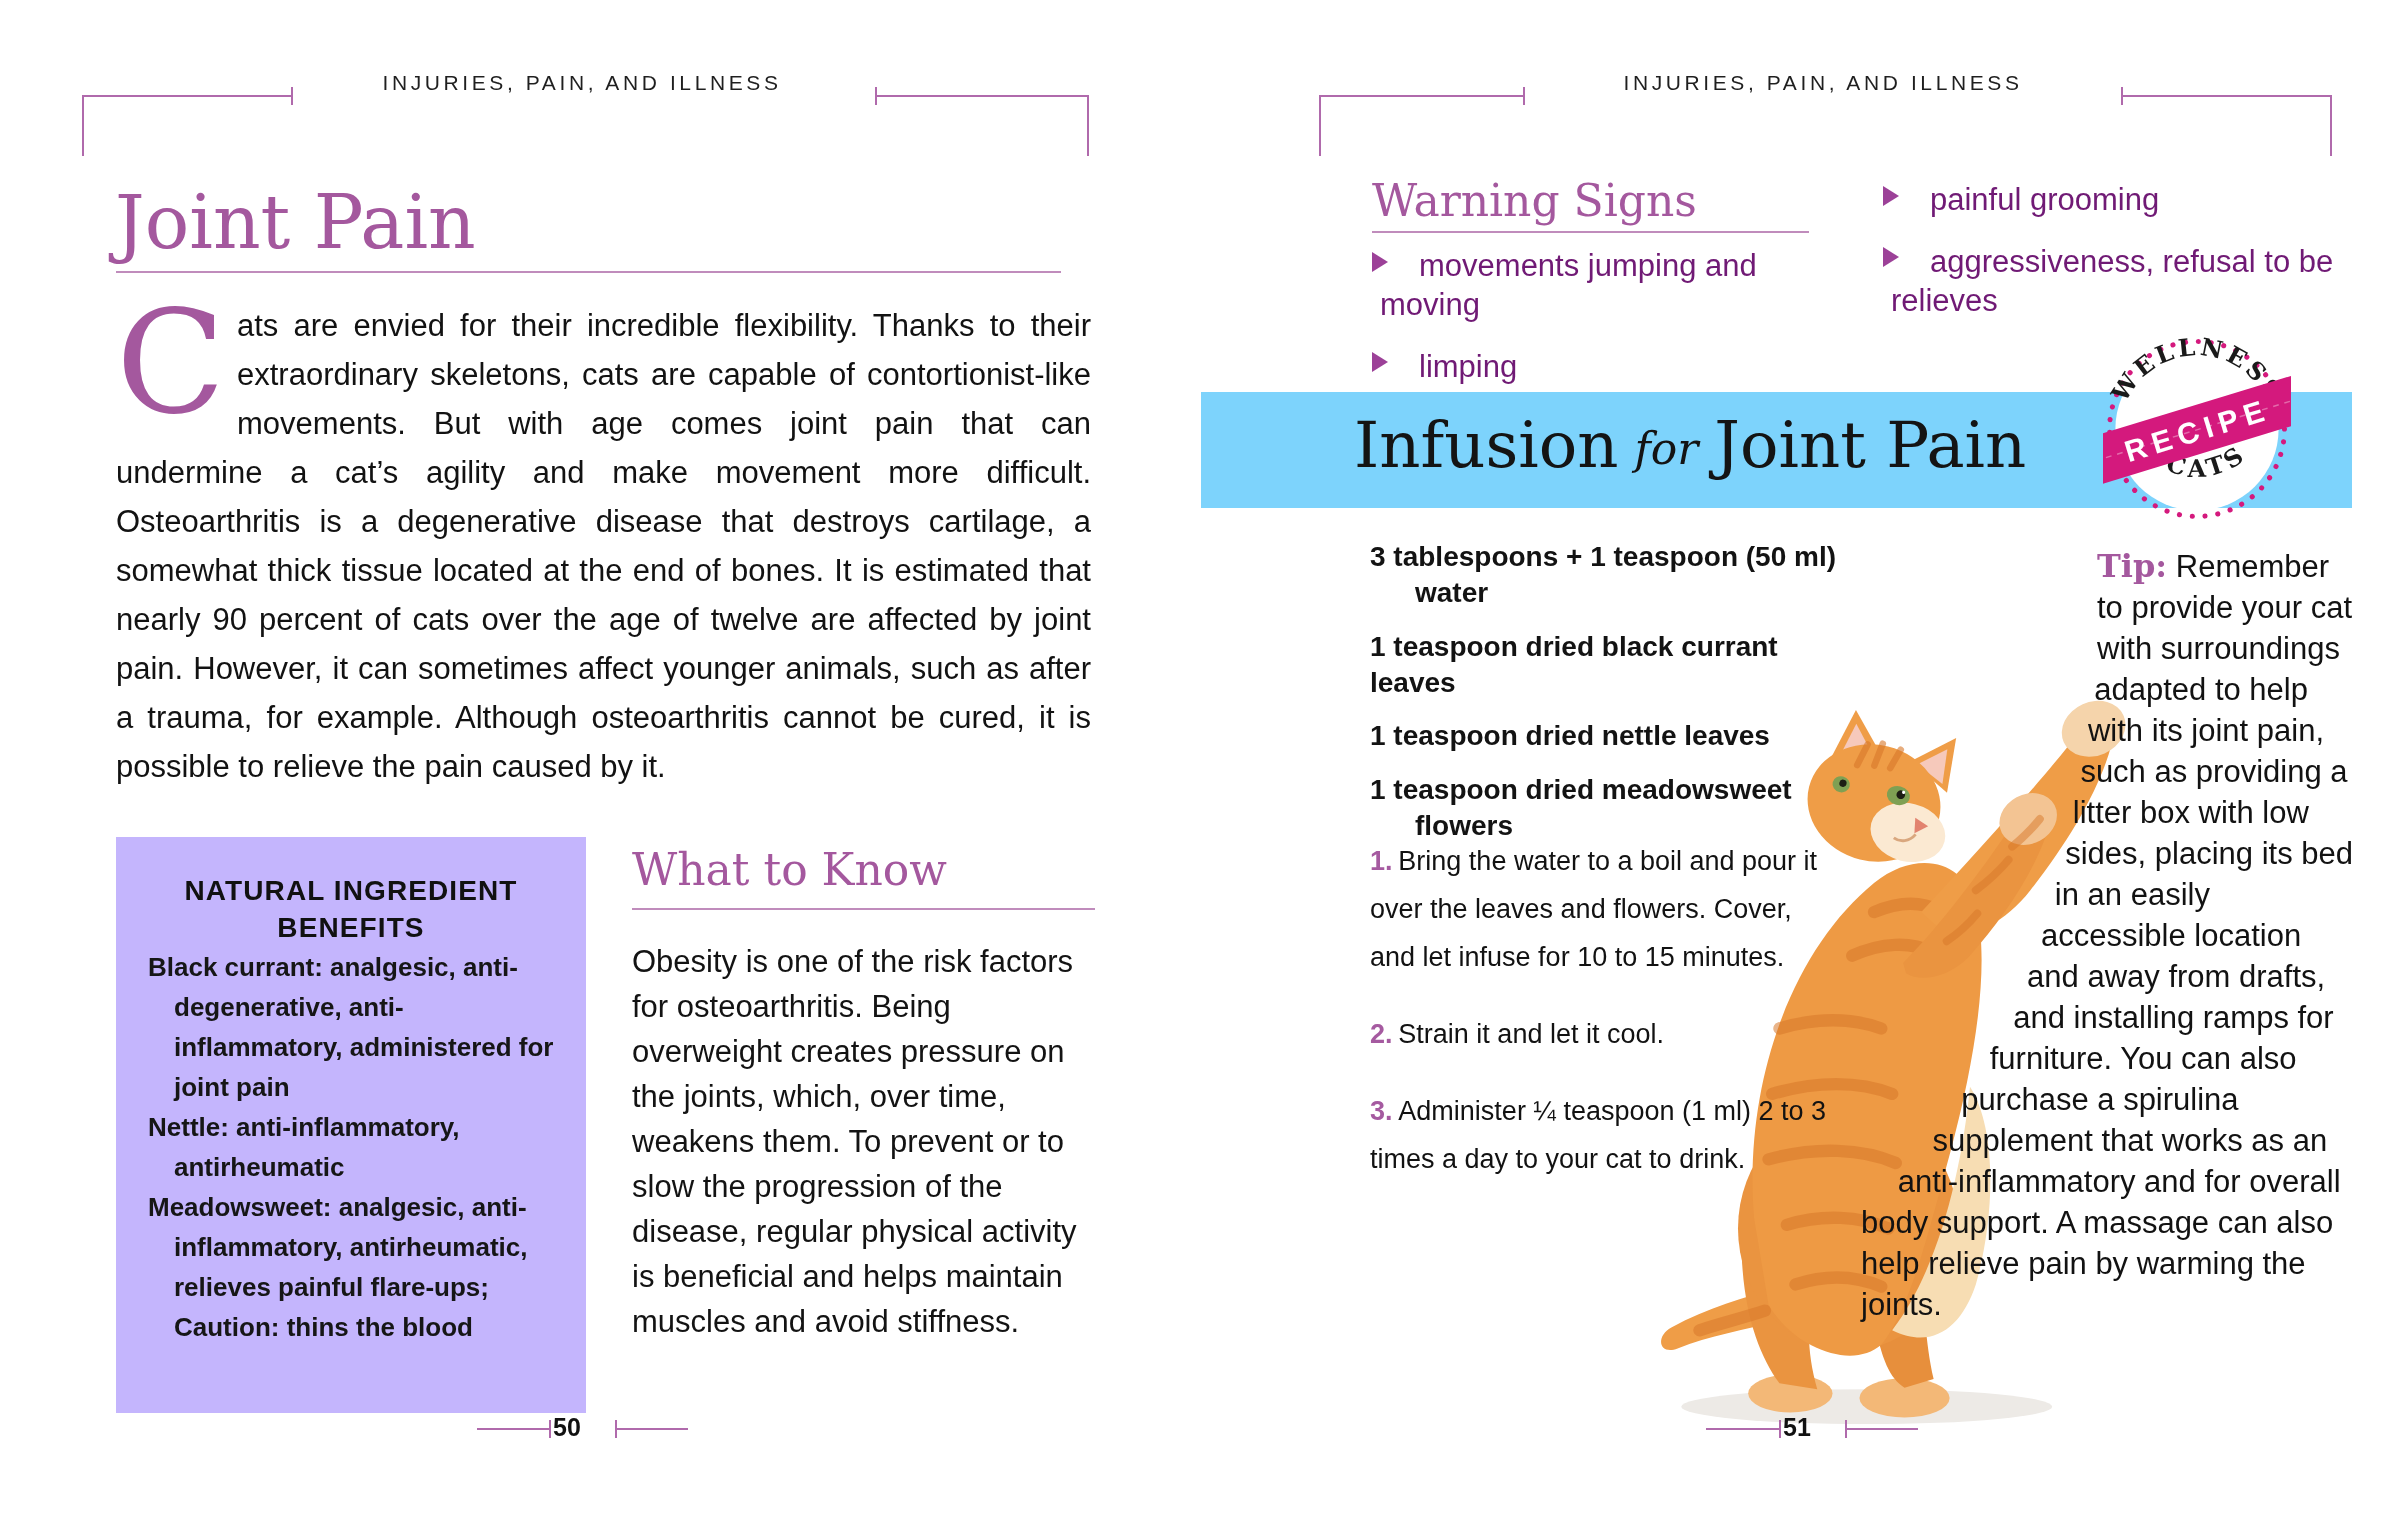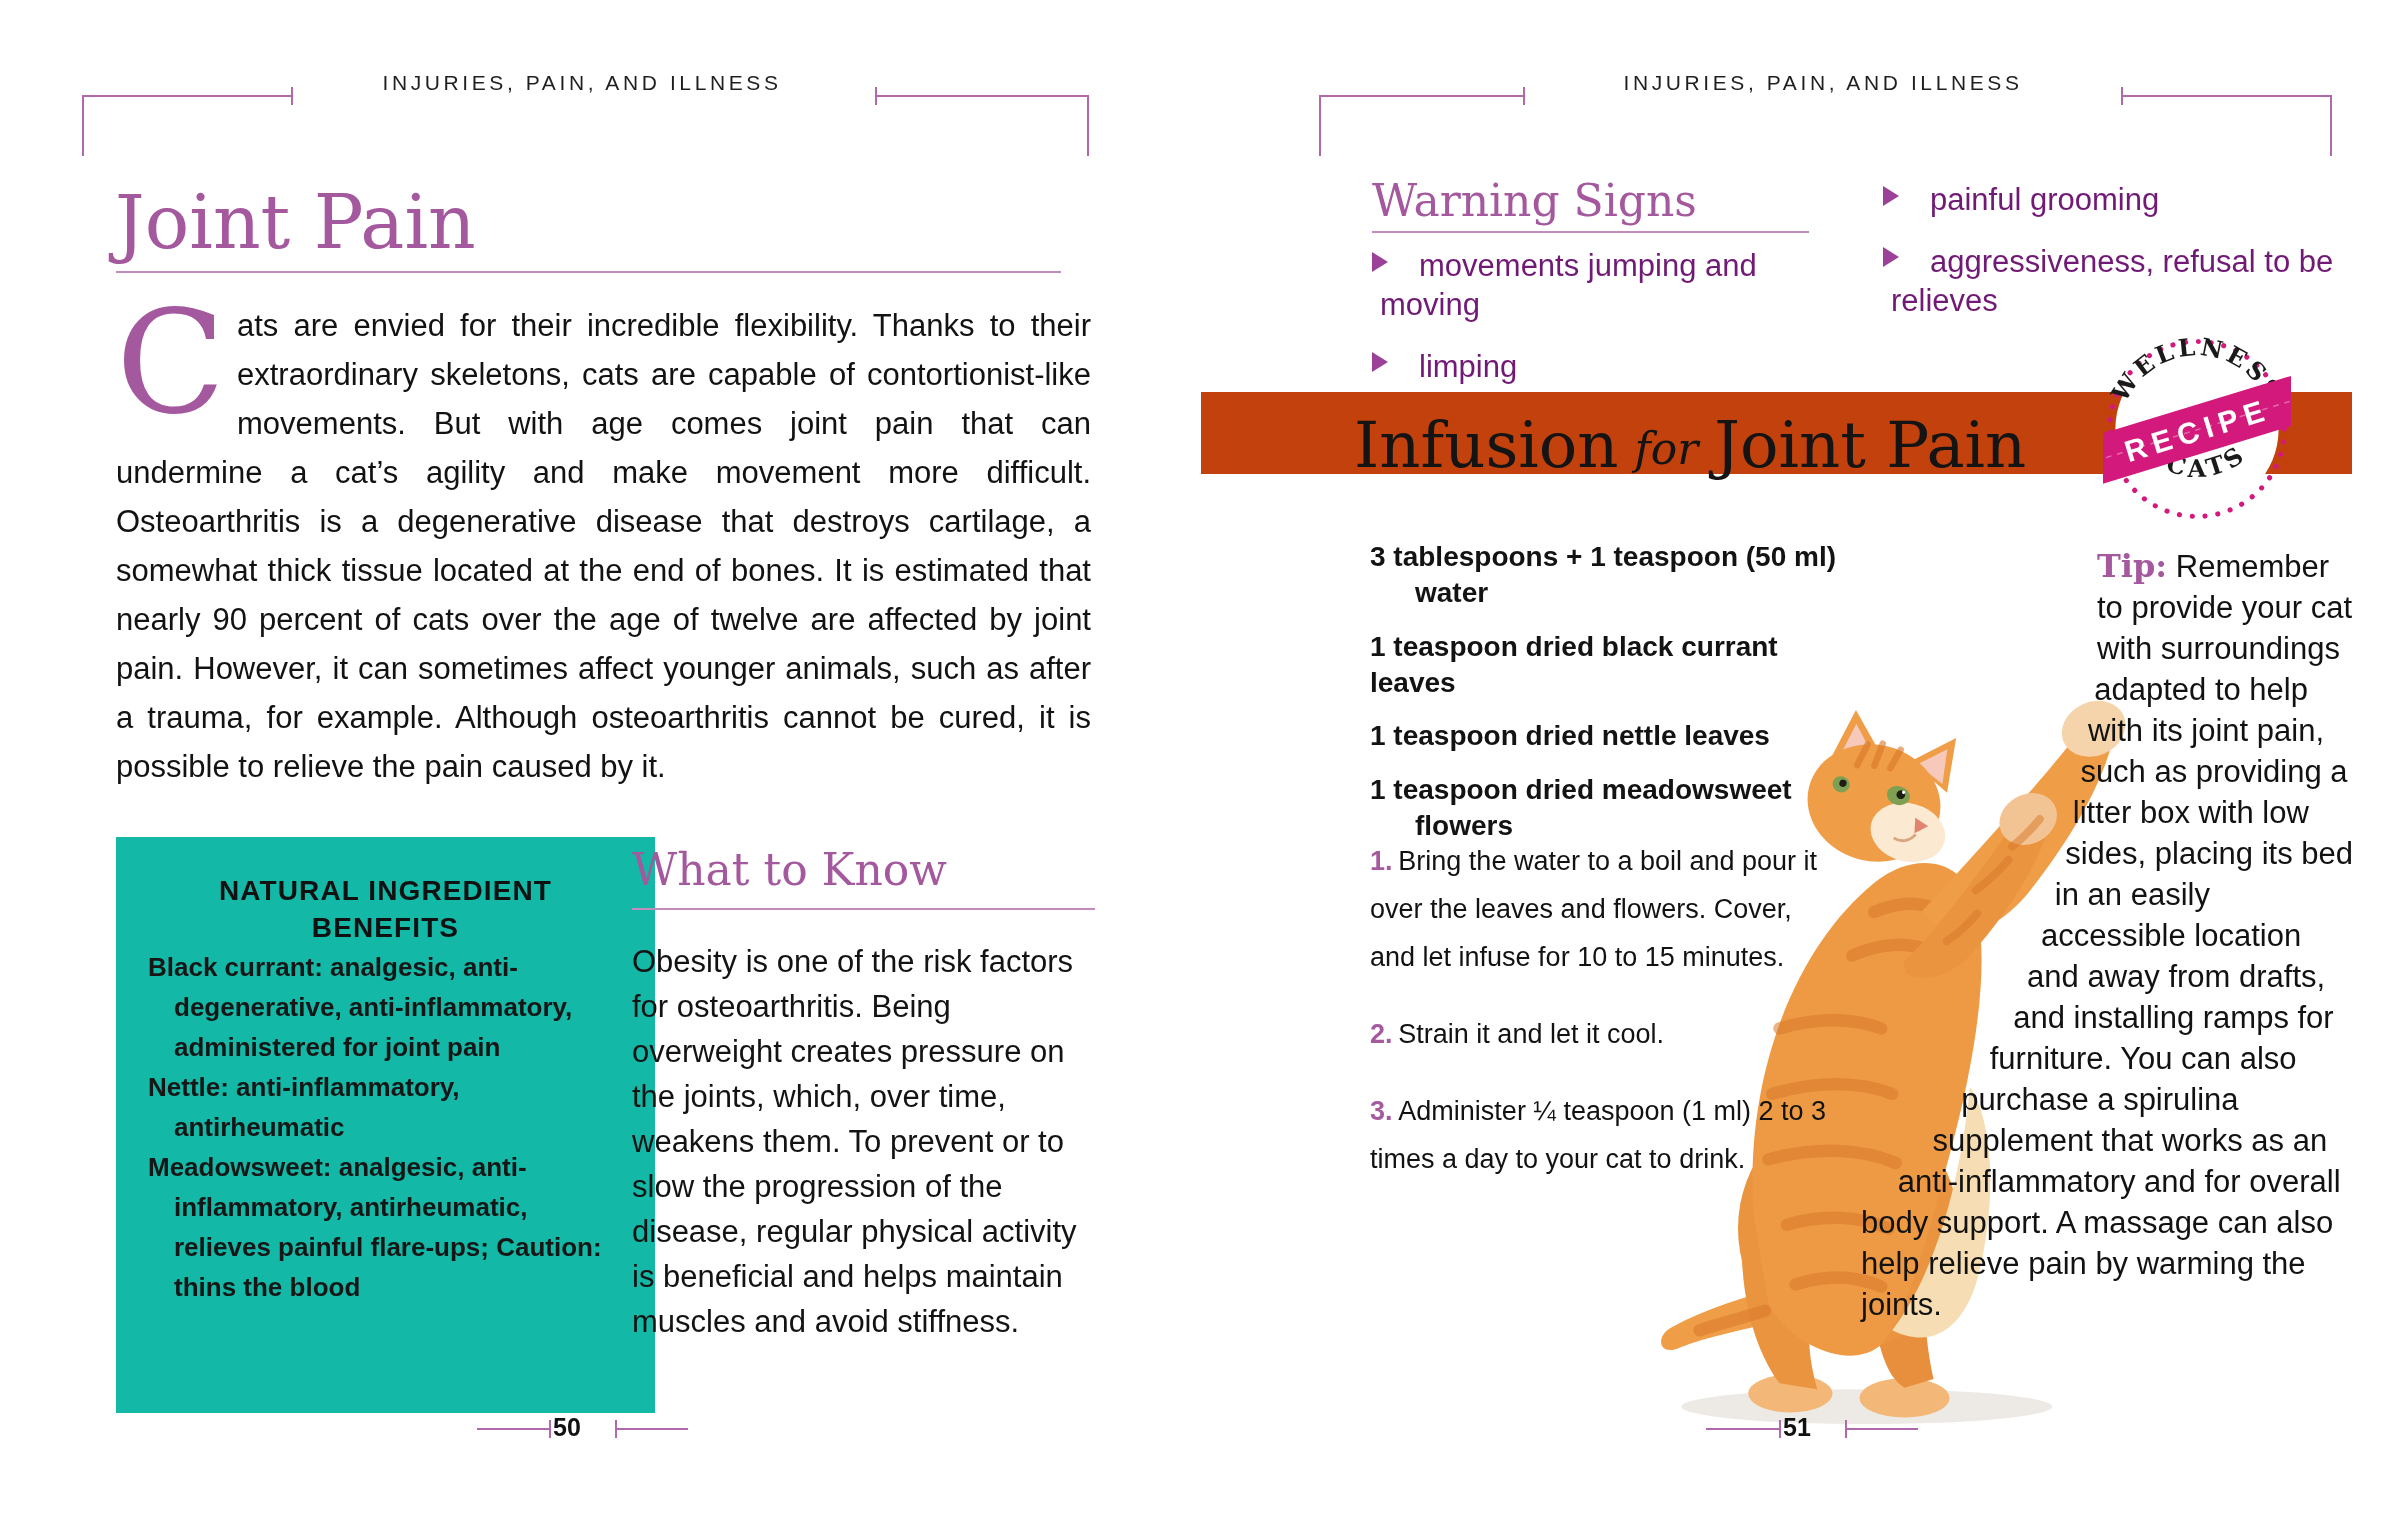--- a/index.html
+++ b/index.html
@@ -14,40 +14,40 @@
   .runhead{position:absolute;top:71px;width:728px;text-align:center;
            font-size:21px;letter-spacing:3.6px;color:#1f1f1f;font-weight:400;}
   
   .chapter-title{position:absolute;left:115px;top:179px;font-family:"DejaVu Serif","Liberation Serif",serif;
                  font-size:74px;color:#a4589e;font-weight:400;}
   .title-rule{position:absolute;left:116px;top:271px;width:945px;height:0;border-top:2.2px solid #c08cbc;}
   .intro{position:absolute;left:116px;top:301px;width:975px;font-size:31px;line-height:49px;
          text-align:justify;font-weight:300;color:#121212;}
   .dropcap{float:left;font-family:"DejaVu Serif","Liberation Serif",serif;color:#a4589e;
            font-size:143px;line-height:109px;margin:7.3px 11.6px 0 0;}
-  .pinkbox{position:absolute;left:116px;top:837px;width:539px;height:576px;background:#14b8a6;
+  .pinkbox{position:absolute;left:116px;top:837px;width:470px;height:576px;background:#c4b5fd;
            box-sizing:border-box;padding:36px 32px;}
   .pinkbox-title{text-align:center;font-weight:700;font-size:28px;line-height:1.32;letter-spacing:1.1px;color:#111;}
   .benefit{font-size:26px;font-weight:700;line-height:40px;color:#161616;
            padding-left:26px;text-indent:-26px;}
   .wtk-title,.ws-title{position:absolute;font-family:"DejaVu Serif","Liberation Serif",serif;
             font-size:44px;color:#a4589e;}
   .sec-rule{position:absolute;height:0;border-top:2.2px solid #c08cbc;}
   .wtk-body{position:absolute;left:632px;top:939px;width:463px;font-size:31px;line-height:45px;font-weight:300;}
   .pagenum{position:absolute;top:1413px;width:58px;text-align:left;font-size:25px;font-weight:700;color:#111;}
   .pgline{position:absolute;top:1428px;width:73px;height:0;border-top:2.2px solid #b06aac;}
   .pgtick{position:absolute;top:1420px;width:0;height:17.5px;border-left:2.2px solid #b06aac;}
   
   .blist{position:absolute;}
   .bitem{position:relative;font-size:31px;line-height:39px;font-weight:400;color:#701a75;
          text-indent:39px;margin-bottom:22.6px;padding-left:8px;}
   .tri{position:absolute;left:0;top:5.8px;width:0;height:0;display:inline-block;
        border-left:16px solid #9c4198;border-top:10.2px solid transparent;border-bottom:10.2px solid transparent;}
   
-  .banner{position:absolute;left:1201px;top:392px;width:1151px;height:82px;background:#c2410c;}
+  .banner{position:absolute;left:1201px;top:392px;width:1151px;height:116px;background:#7dd3fc;}
   .banner-text{position:absolute;left:153px;top:0;height:106px;display:flex;align-items:center;
                font-family:"DejaVu Serif","Liberation Serif",serif;color:#141414;}
   .banner-main{font-size:64px;}
   .banner-for{font-size:44px;font-style:italic;margin:7.3px 16px 0 16px;}
   
   .ing-list{position:absolute;left:1370px;top:539px;width:486px;}
   .ing{font-size:28px;font-weight:700;line-height:36px;color:#131313;margin-bottom:17.5px;}
   .ing-wrap{display:block;padding-left:45px;}
   .ing-wrap:empty{display:none;}
   .steps{position:absolute;left:1370px;top:837px;width:473px;}

